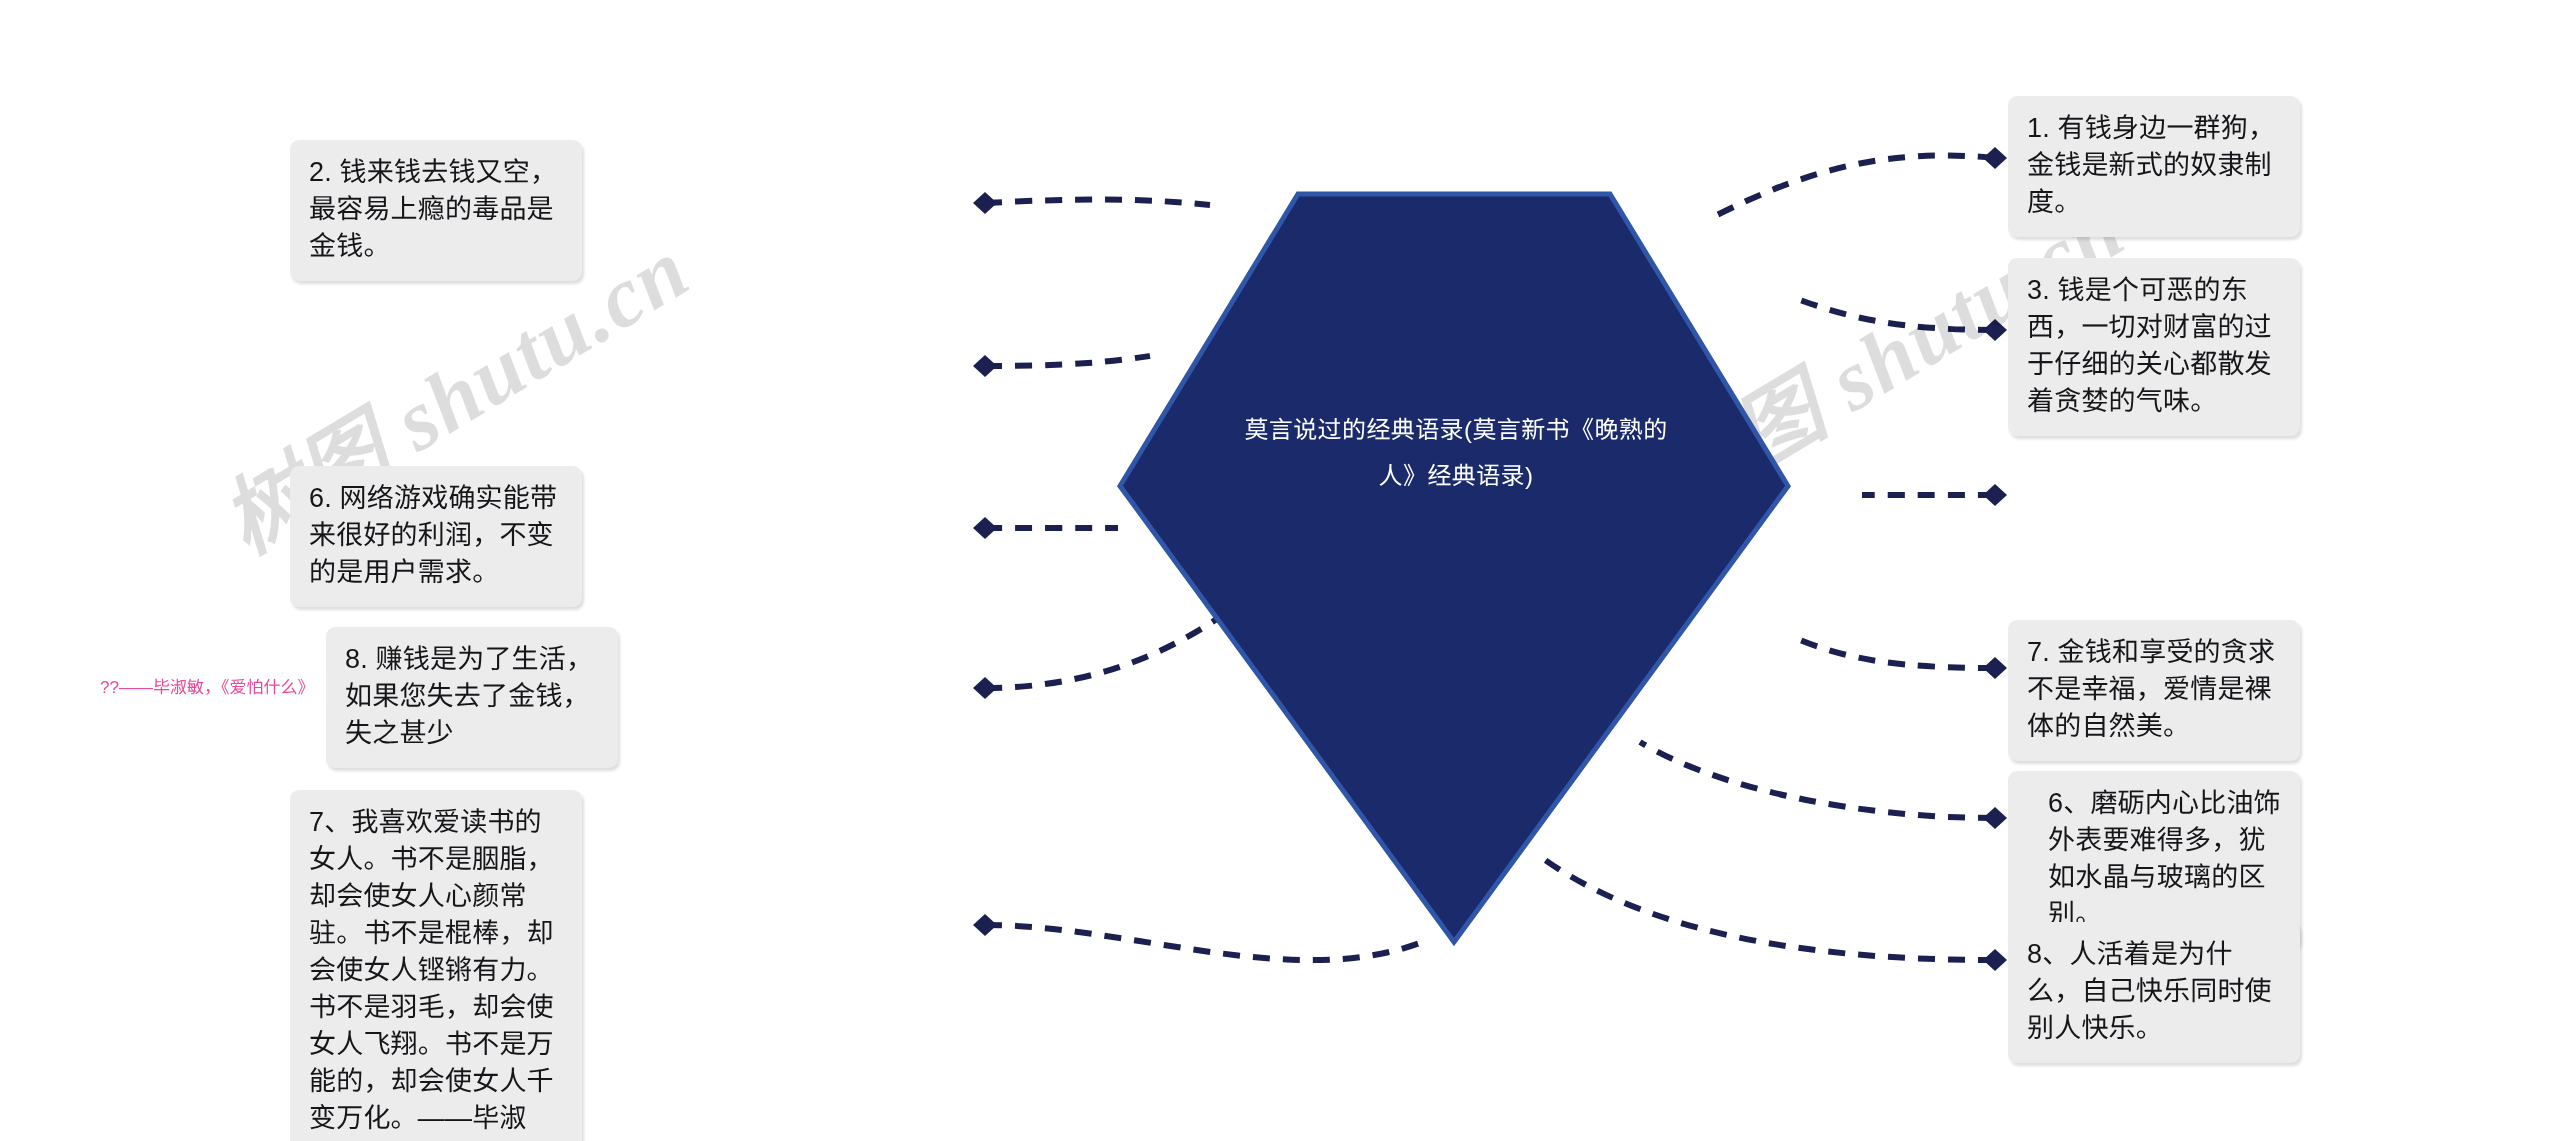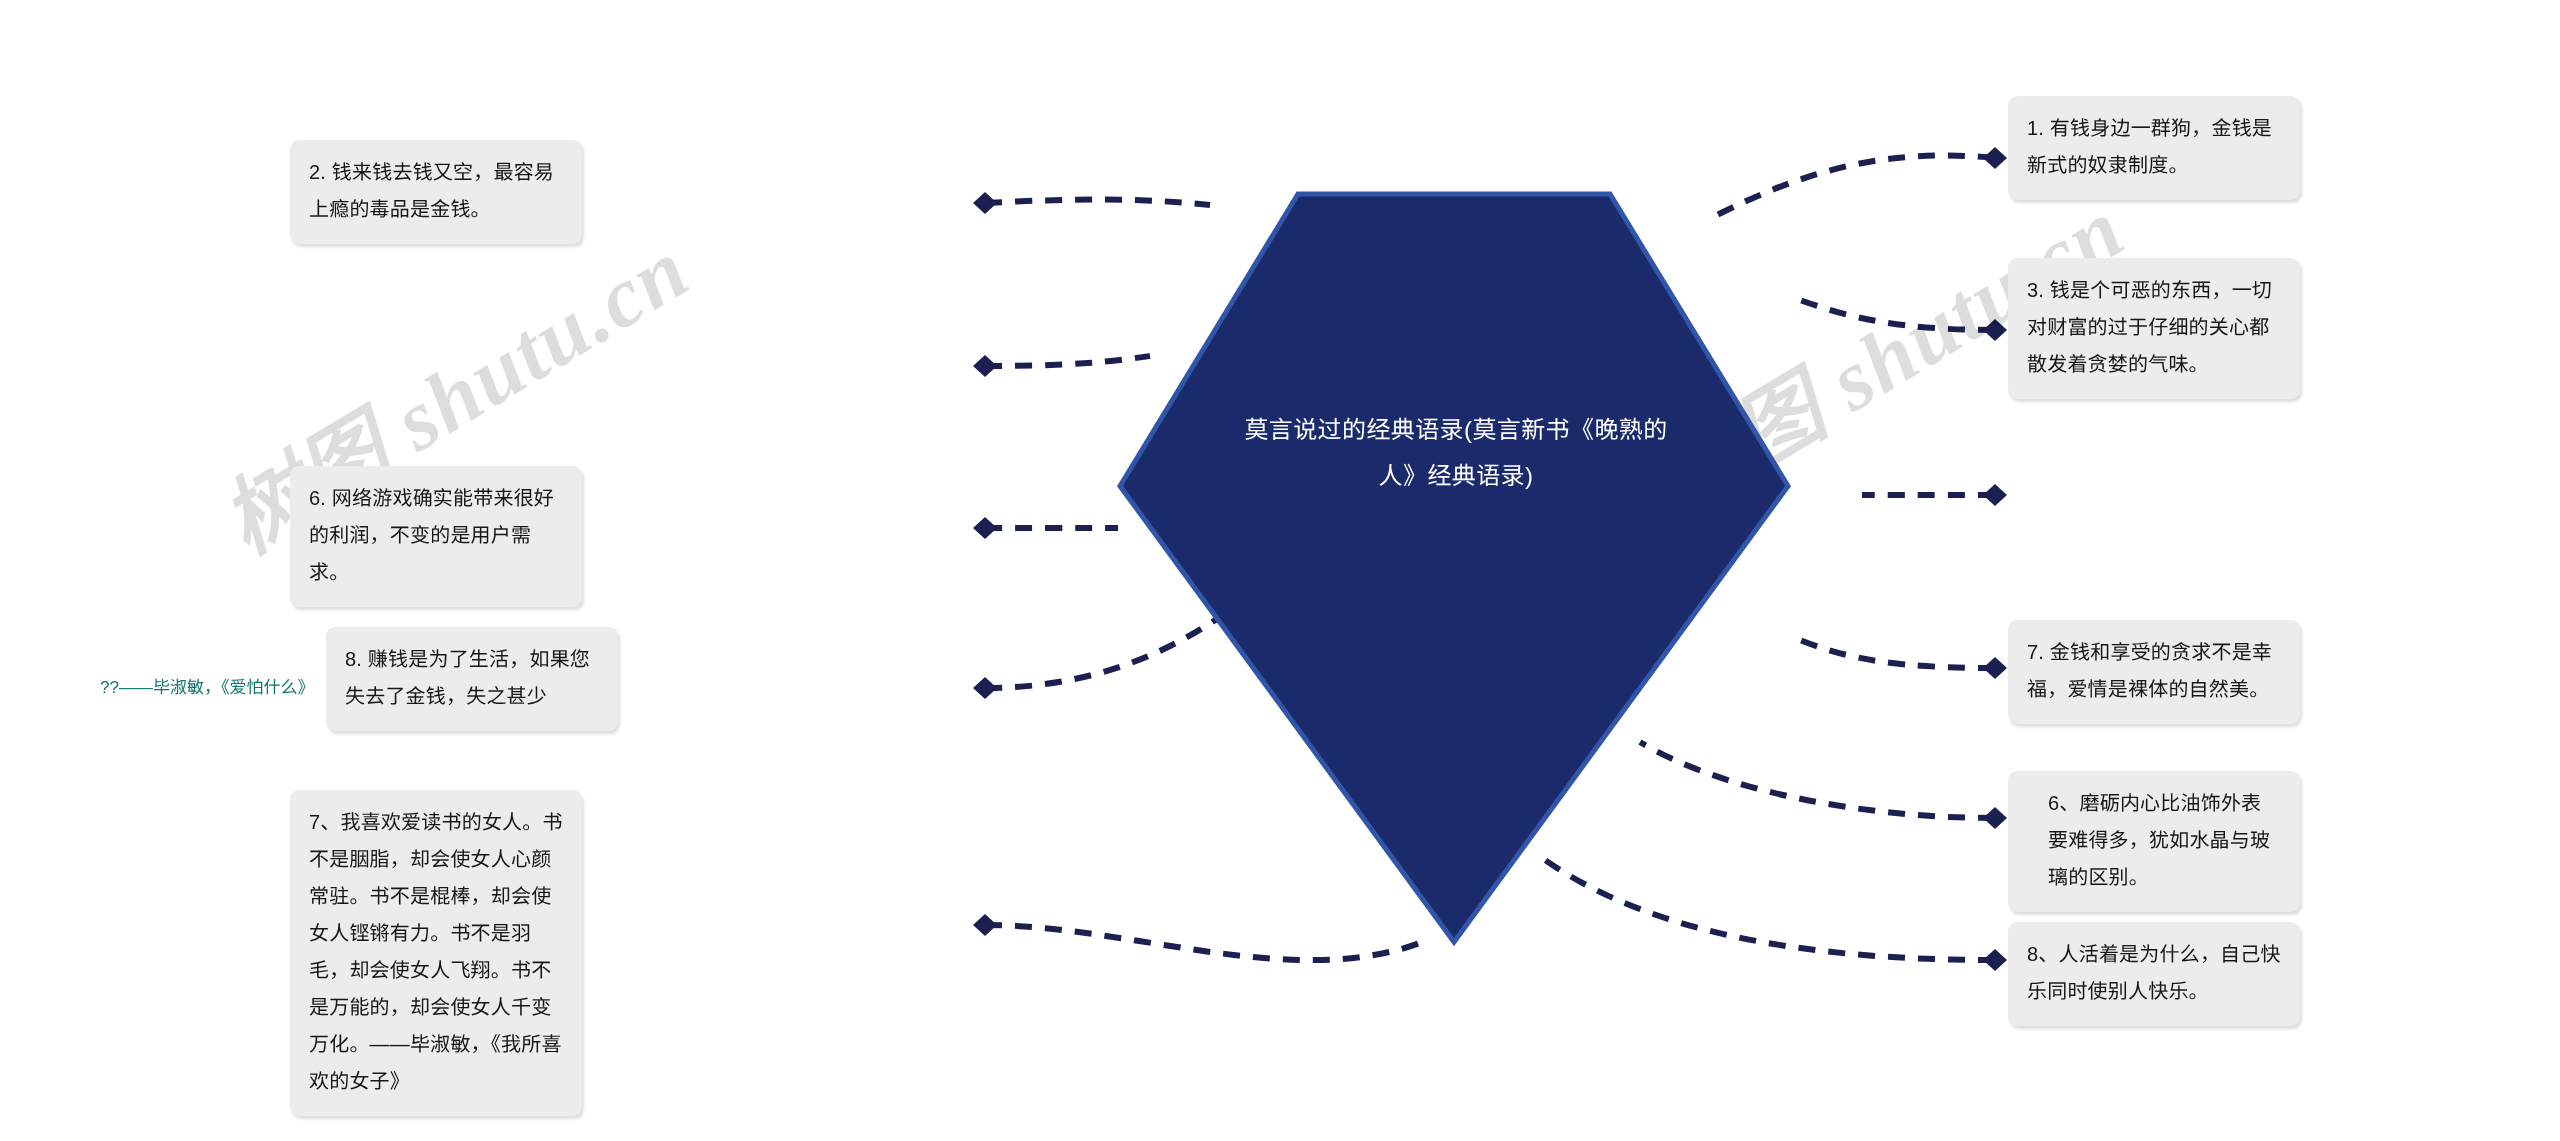--- a/index.html
+++ b/index.html
@@ -33,32 +33,32 @@
   .wm i{font-style:italic;}
 
   
   .node{
     position:absolute;
     background:#ececec;
     border-radius:9px;
     box-sizing:border-box;
     padding:14px 19px 16px 19px;
     color:#16161a;
-    font-size:20px;
+    font-size:27px;
     line-height:37px;
     letter-spacing:.2px;
     box-shadow:2px 3px 3px rgba(60,60,60,.17);
   }
   .node.right{text-align:left;}
   .node.left{text-align:left;}
 
   
   .bare{
     position:absolute;
-    color:#0f766e;
+    color:#ec4899;
     font-size:17px;
     line-height:24px;
     white-space:nowrap;
   }
 
   
   #core{
     position:absolute;
     left:1098px;top:186px;
     width:712px;height:764px;

